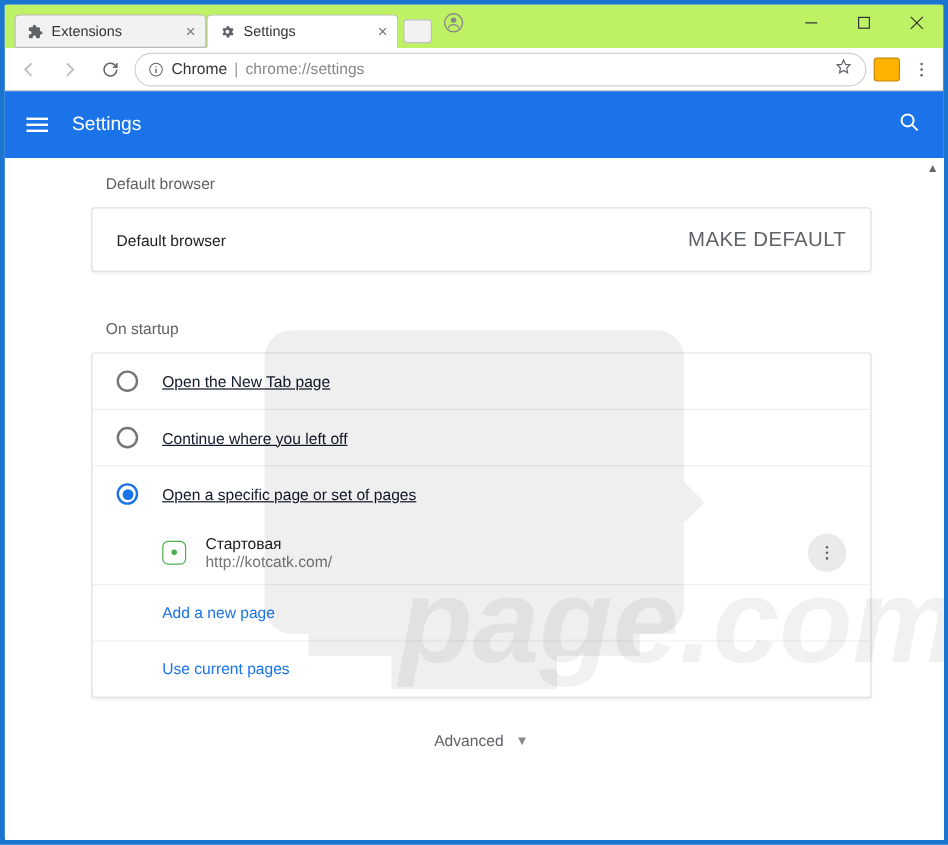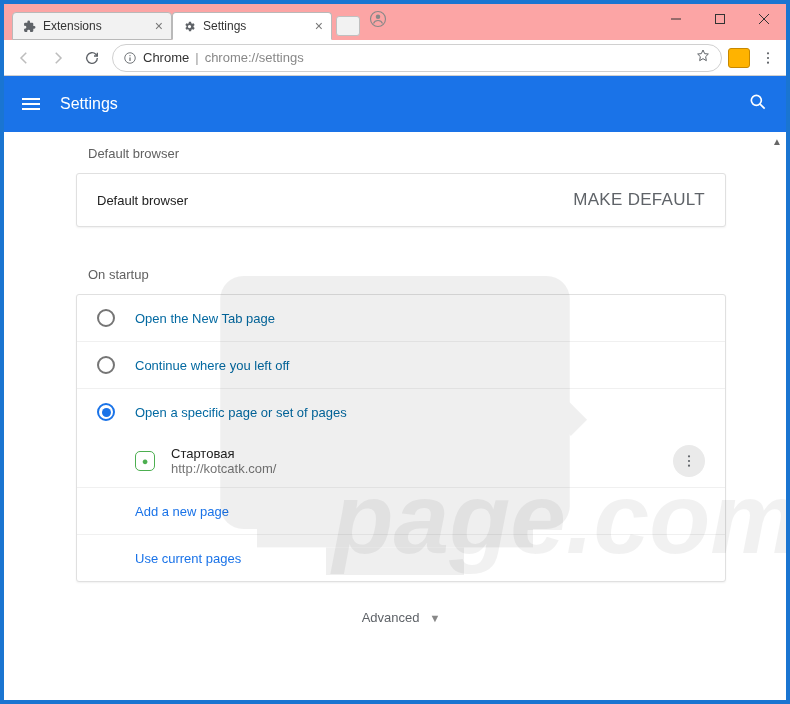--- a/index.html
+++ b/index.html
@@ -1,20 +1,20 @@
 <!DOCTYPE html>
 <html><head>
 <meta charset="utf-8">
 <style>
 * { margin: 0; padding: 0; box-sizing: border-box; font-family: 'Segoe UI', Arial, sans-serif; }
 body { background: #1a75d1; padding: 4px; width: 790px; height: 704px; overflow: hidden; }
 .window { background: #fff; width: 100%; height: 100%; border-radius: 2px; display: flex; flex-direction: column; }
 
 
-.titlebar { height: 36px; display: flex; align-items: flex-start; background: #fca5a5; }
+.titlebar { height: 36px; display: flex; align-items: flex-start; background: #bef264; }
 .tabs { display: flex; height: 36px; padding-left: 8px; padding-top: 8px; }
 .tab { display: flex; align-items: center; gap: 6px; padding: 0 8px; height: 28px; border: 1px solid #b9b9b9; background: #f2f2f2; border-top-left-radius: 4px; border-top-right-radius: 4px; font-size: 12px; color: #333; min-width: 160px; position: relative; }
 .tab.active { background: #fff; border-bottom: 1px solid #fff; z-index: 2; }
 .tab .favicon { width: 16px; height: 16px; display: flex; align-items: center; justify-content: center; }
 .tab .close { margin-left: auto; color: #777; font-size: 14px; line-height: 1; }
 .newtab { width: 24px; height: 20px; margin-top: 4px; margin-left: 4px; background: #f2f2f2; border: 1px solid #c0c0c0; border-radius: 3px; }
 .win-controls { margin-left: auto; display: flex; }
 .win-btn { width: 44px; height: 30px; display: flex; align-items: center; justify-content: center; color: #333; }
 .win-btn svg { width: 12px; height: 12px; }
 .user-icon { width: 36px; height: 30px; display: flex; align-items: center; justify-content: center; color: #666; }
@@ -51,21 +51,21 @@
 .card-row .texts { display: flex; flex-direction: column; gap: 2px; }
 .row-title { font-size: 13px; color: #212121; }
 .row-sub { font-size: 13px; color: #757575; }
 .make-default { margin-left: auto; font-size: 17px; font-weight: 500; color: #5f6368; letter-spacing: 0.3px; }
 
 .radio-row { display: flex; align-items: center; padding: 14px 20px; gap: 20px; border-bottom: 1px solid #f0f0f0; }
 .radio-row:last-child { border-bottom: none; }
 .radio { width: 18px; height: 18px; border-radius: 50%; border: 2px solid #757575; display: flex; align-items: center; justify-content: center; flex-shrink: 0; }
 .radio.checked { border-color: #1a73e8; }
 .radio.checked::after { content: ''; width: 9px; height: 9px; border-radius: 50%; background: #1a73e8; }
-.radio-label { font-size: 13px; color: #0369a1; }
+.radio-label { font-size: 13px; color: #0f172a; text-decoration: underline; }
 
 .page-entry { display: flex; align-items: center; padding: 10px 20px 10px 58px; gap: 16px; border-bottom: 1px solid #f0f0f0; }
 .page-fav { width: 20px; height: 20px; border: 1.5px solid #4caf50; border-radius: 5px; display: flex; align-items: center; justify-content: center; color: #4caf50; font-size: 11px; }
 .page-texts { display: flex; flex-direction: column; }
 .more-btn { margin-left: auto; width: 32px; height: 32px; border-radius: 50%; background: #eaeaea; display: flex; align-items: center; justify-content: center; color: #5f6368; }
 
 .link-row { padding: 14px 20px 14px 58px; border-bottom: 1px solid #f0f0f0; }
 .link-row:last-child { border-bottom: none; }
 .link-row a { color: #1a73e8; font-size: 13px; text-decoration: none; }
 

